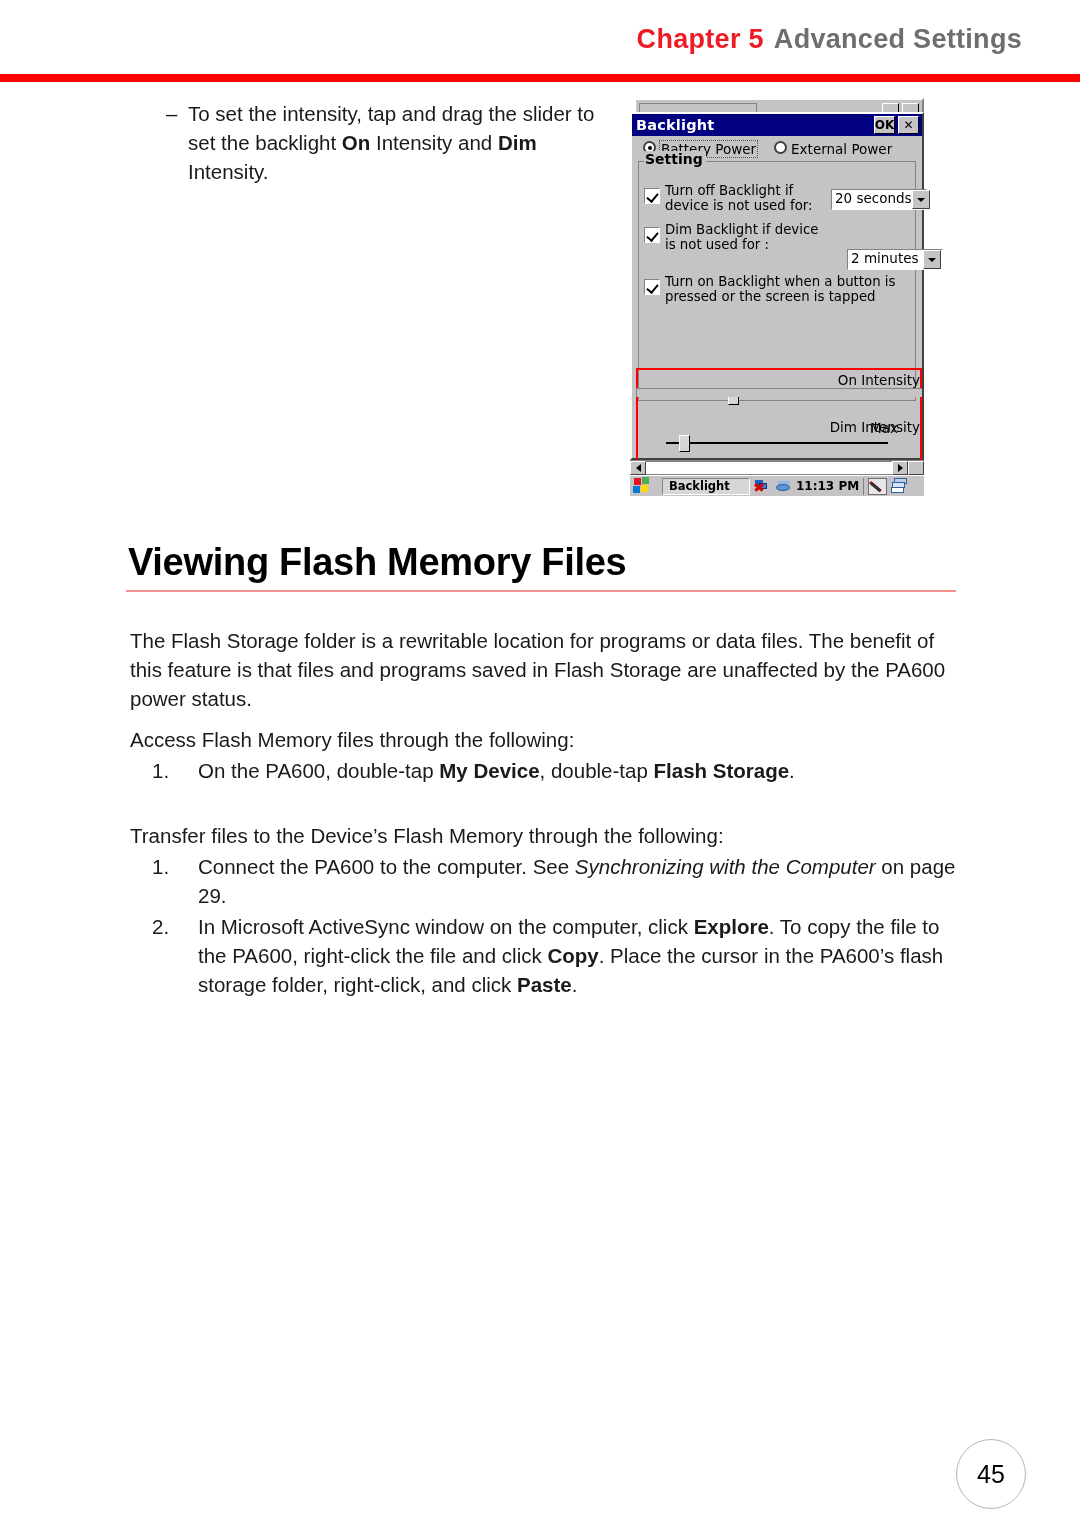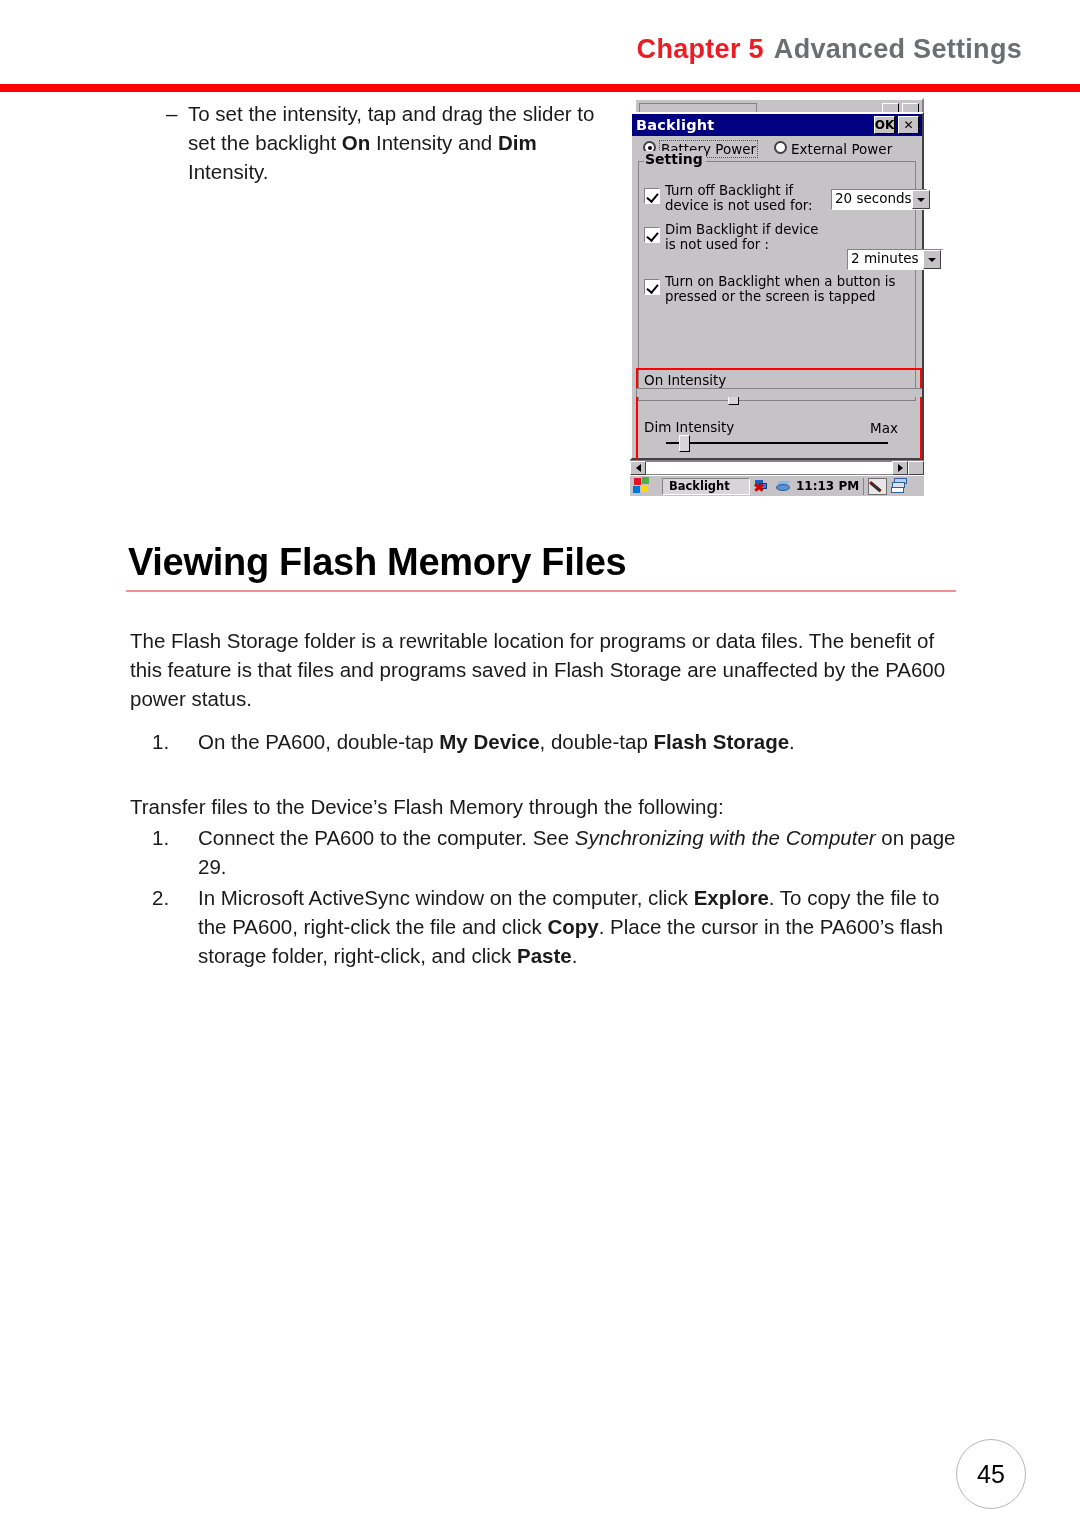--- a/index.html
+++ b/index.html
@@ -11,21 +11,21 @@
     width: 1080px; height: 1528px;
     position: relative;
     font-family: "Liberation Sans", sans-serif;
     color: #000;
     overflow: hidden;
   }
 
   
   #page-header {
     position: absolute;
-    top: 16px; left: 0; right: 0; height: 76px;
+    top: 6px; left: 0; right: 0; height: 76px;
   }
   #chapter-line {
     position: absolute;
     right: 58px; top: 33px;
     transform: translateY(-50%);
     font-size: 27px;
     font-weight: bold;
     letter-spacing: .3px;
     white-space: nowrap;
   }
@@ -208,20 +208,21 @@
     border-top: 4px solid #000;
   }
   #combo-dim  { left: 192px; top: 28px;  width: 96px; }
   #combo-off  { left: 208px; top: 88px;  width: 96px; }
 
   #intensity-box {
     position: absolute;
     left: 4px; top: 232px;
     width: 286px; height: 98px;
     border: 2px solid #ff0000;
+    text-align: right;
   }
   .slider-label { font-size: 13.5px; color:#000; margin: 2px 0 0 6px; }
   .slider-track {
     position: relative;
     height: 14px;
     margin: 1px 0 0 28px;
     width: 222px;
   }
   .slider-track .line {
     position: absolute; left: 0; right: 0; top: 6px;
@@ -523,20 +524,21 @@
     </div>
   </div>
 </div>
 
 <div id="section-heading">Viewing Flash Memory Files</div>
 <div id="heading-rule"></div>
 
 <div id="body-content">
   <p>The Flash Storage folder is a rewritable location for programs or data files. The benefit of this feature is that files and programs saved in Flash Storage are unaffected by the PA600 power status.</p>
   <div class="para-gap"></div>
+  <p>Access Flash Memory files through the following:</p>
 
   <ol class="steps">
     <li>
       <span class="num">1.</span><span>On the PA600, double-tap </span><b>My Device</b><span>, double-tap </span><b>Flash Storage</b><span>.</span>
     </li>
   </ol>
 
   <div class="big-gap"></div>
 
   <p>Transfer files to the Device’s Flash Memory through the following:</p>

